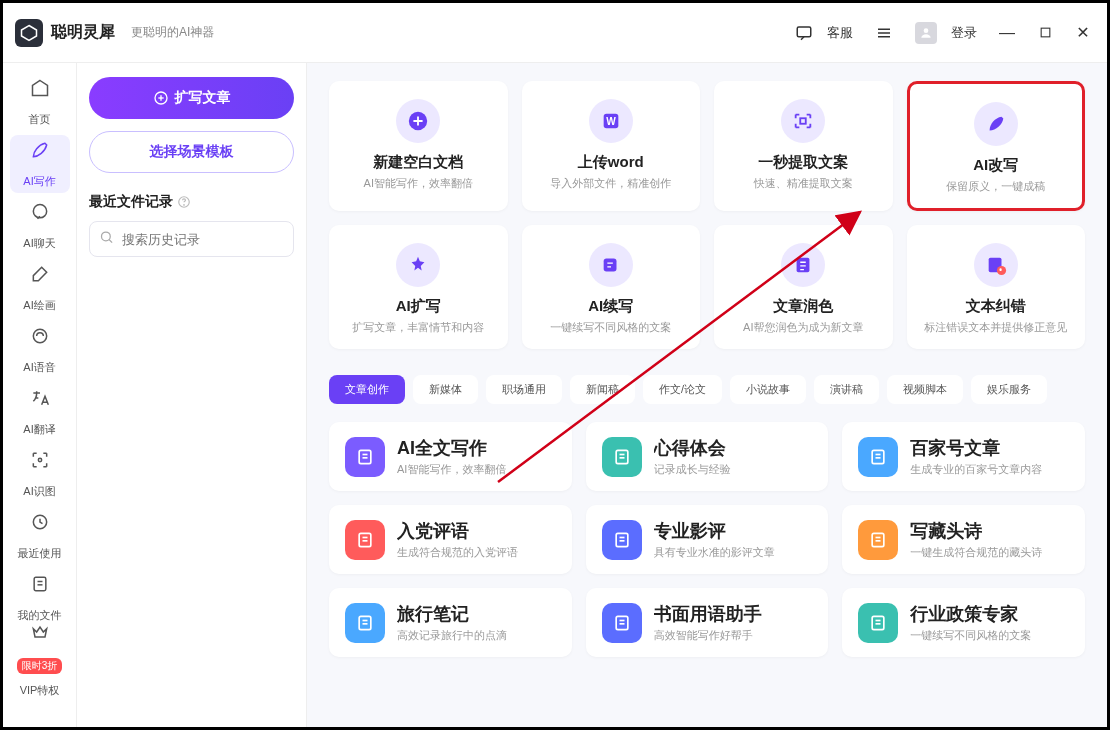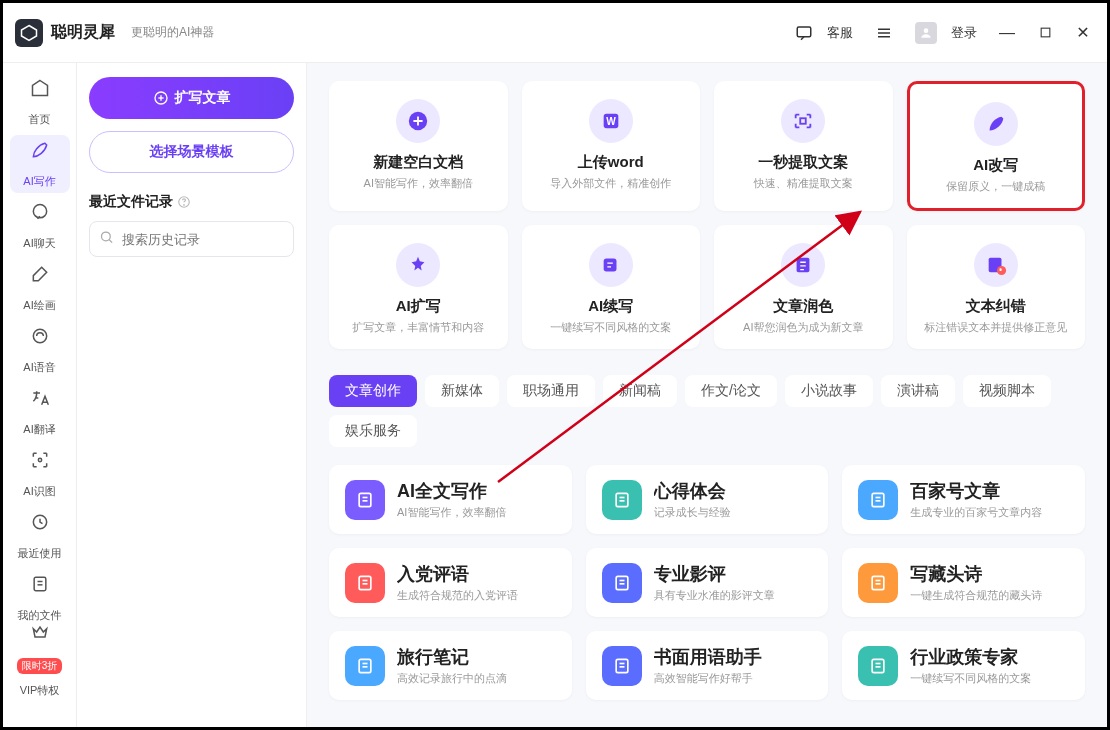--- a/index.html
+++ b/index.html
@@ -34,21 +34,21 @@
 .cards-grid { display: grid; grid-template-columns: repeat(4, 1fr); gap: 14px; margin-bottom: 26px; }
 .card { background: #fff; border-radius: 10px; padding: 18px 10px 14px; text-align: center; cursor: pointer; box-shadow: 0 1px 3px rgba(0,0,0,0.04); }
 .card.highlighted { border: 3px solid #e0202a; }
 .card-icon { width: 44px; height: 44px; border-radius: 50%; background: #ece8ff; display: flex; align-items: center; justify-content: center; margin: 0 auto 10px; color: #6a40f5; font-size: 20px; }
 .card-title { font-size: 15px; font-weight: 600; color: #222; margin-bottom: 4px; }
 .card-desc { font-size: 11px; color: #999; }
 .section-header { display:flex; align-items:baseline; gap:12px; margin-bottom:14px; }
 .section-title { font-size:18px; font-weight:700; color:#222; }
 .section-sub { font-size:12px; color:#999; }
 .tabs { display:flex; gap:8px; margin-bottom:18px; flex-wrap:wrap; }
-.tab { padding:7px 16px; border-radius:8px; font-size:14px; color:#555; cursor:pointer; background:#fff; }
+.tab { padding:7px 16px; border-radius:8px; font-size:11px; color:#555; cursor:pointer; background:#fff; }
 .tab.active { background:#6a40f5; color:#fff; }
 .template-grid { display:grid; grid-template-columns: repeat(3,1fr); gap:14px; }
 .template { background:#fff; border-radius:10px; padding:14px 16px; display:flex; align-items:center; gap:12px; cursor:pointer; box-shadow: 0 1px 3px rgba(0,0,0,0.04); }
 .tpl-icon { width:40px; height:40px; border-radius:10px; display:flex; align-items:center; justify-content:center; color:#fff; font-size:18px; flex-shrink:0; }
 .tpl-text { display:flex; flex-direction:column; gap:2px; overflow:hidden; }
 .tpl-title { font-size:18px; font-weight:600; color:#222; }
 .tpl-desc { font-size:11px; color:#999; white-space:nowrap; overflow:hidden; text-overflow:ellipsis; }
 .arrow-svg { position:fixed; pointer-events:none; z-index:999; }
 .c-purple{background:#7b5cff}.c-indigo{background:#5b6dff}.c-red{background:#ff5b5b}.c-blue{background:#4aa8ff}.c-orange{background:#ff9a3c}.c-teal{background:#3ac0b0}
 </style>

